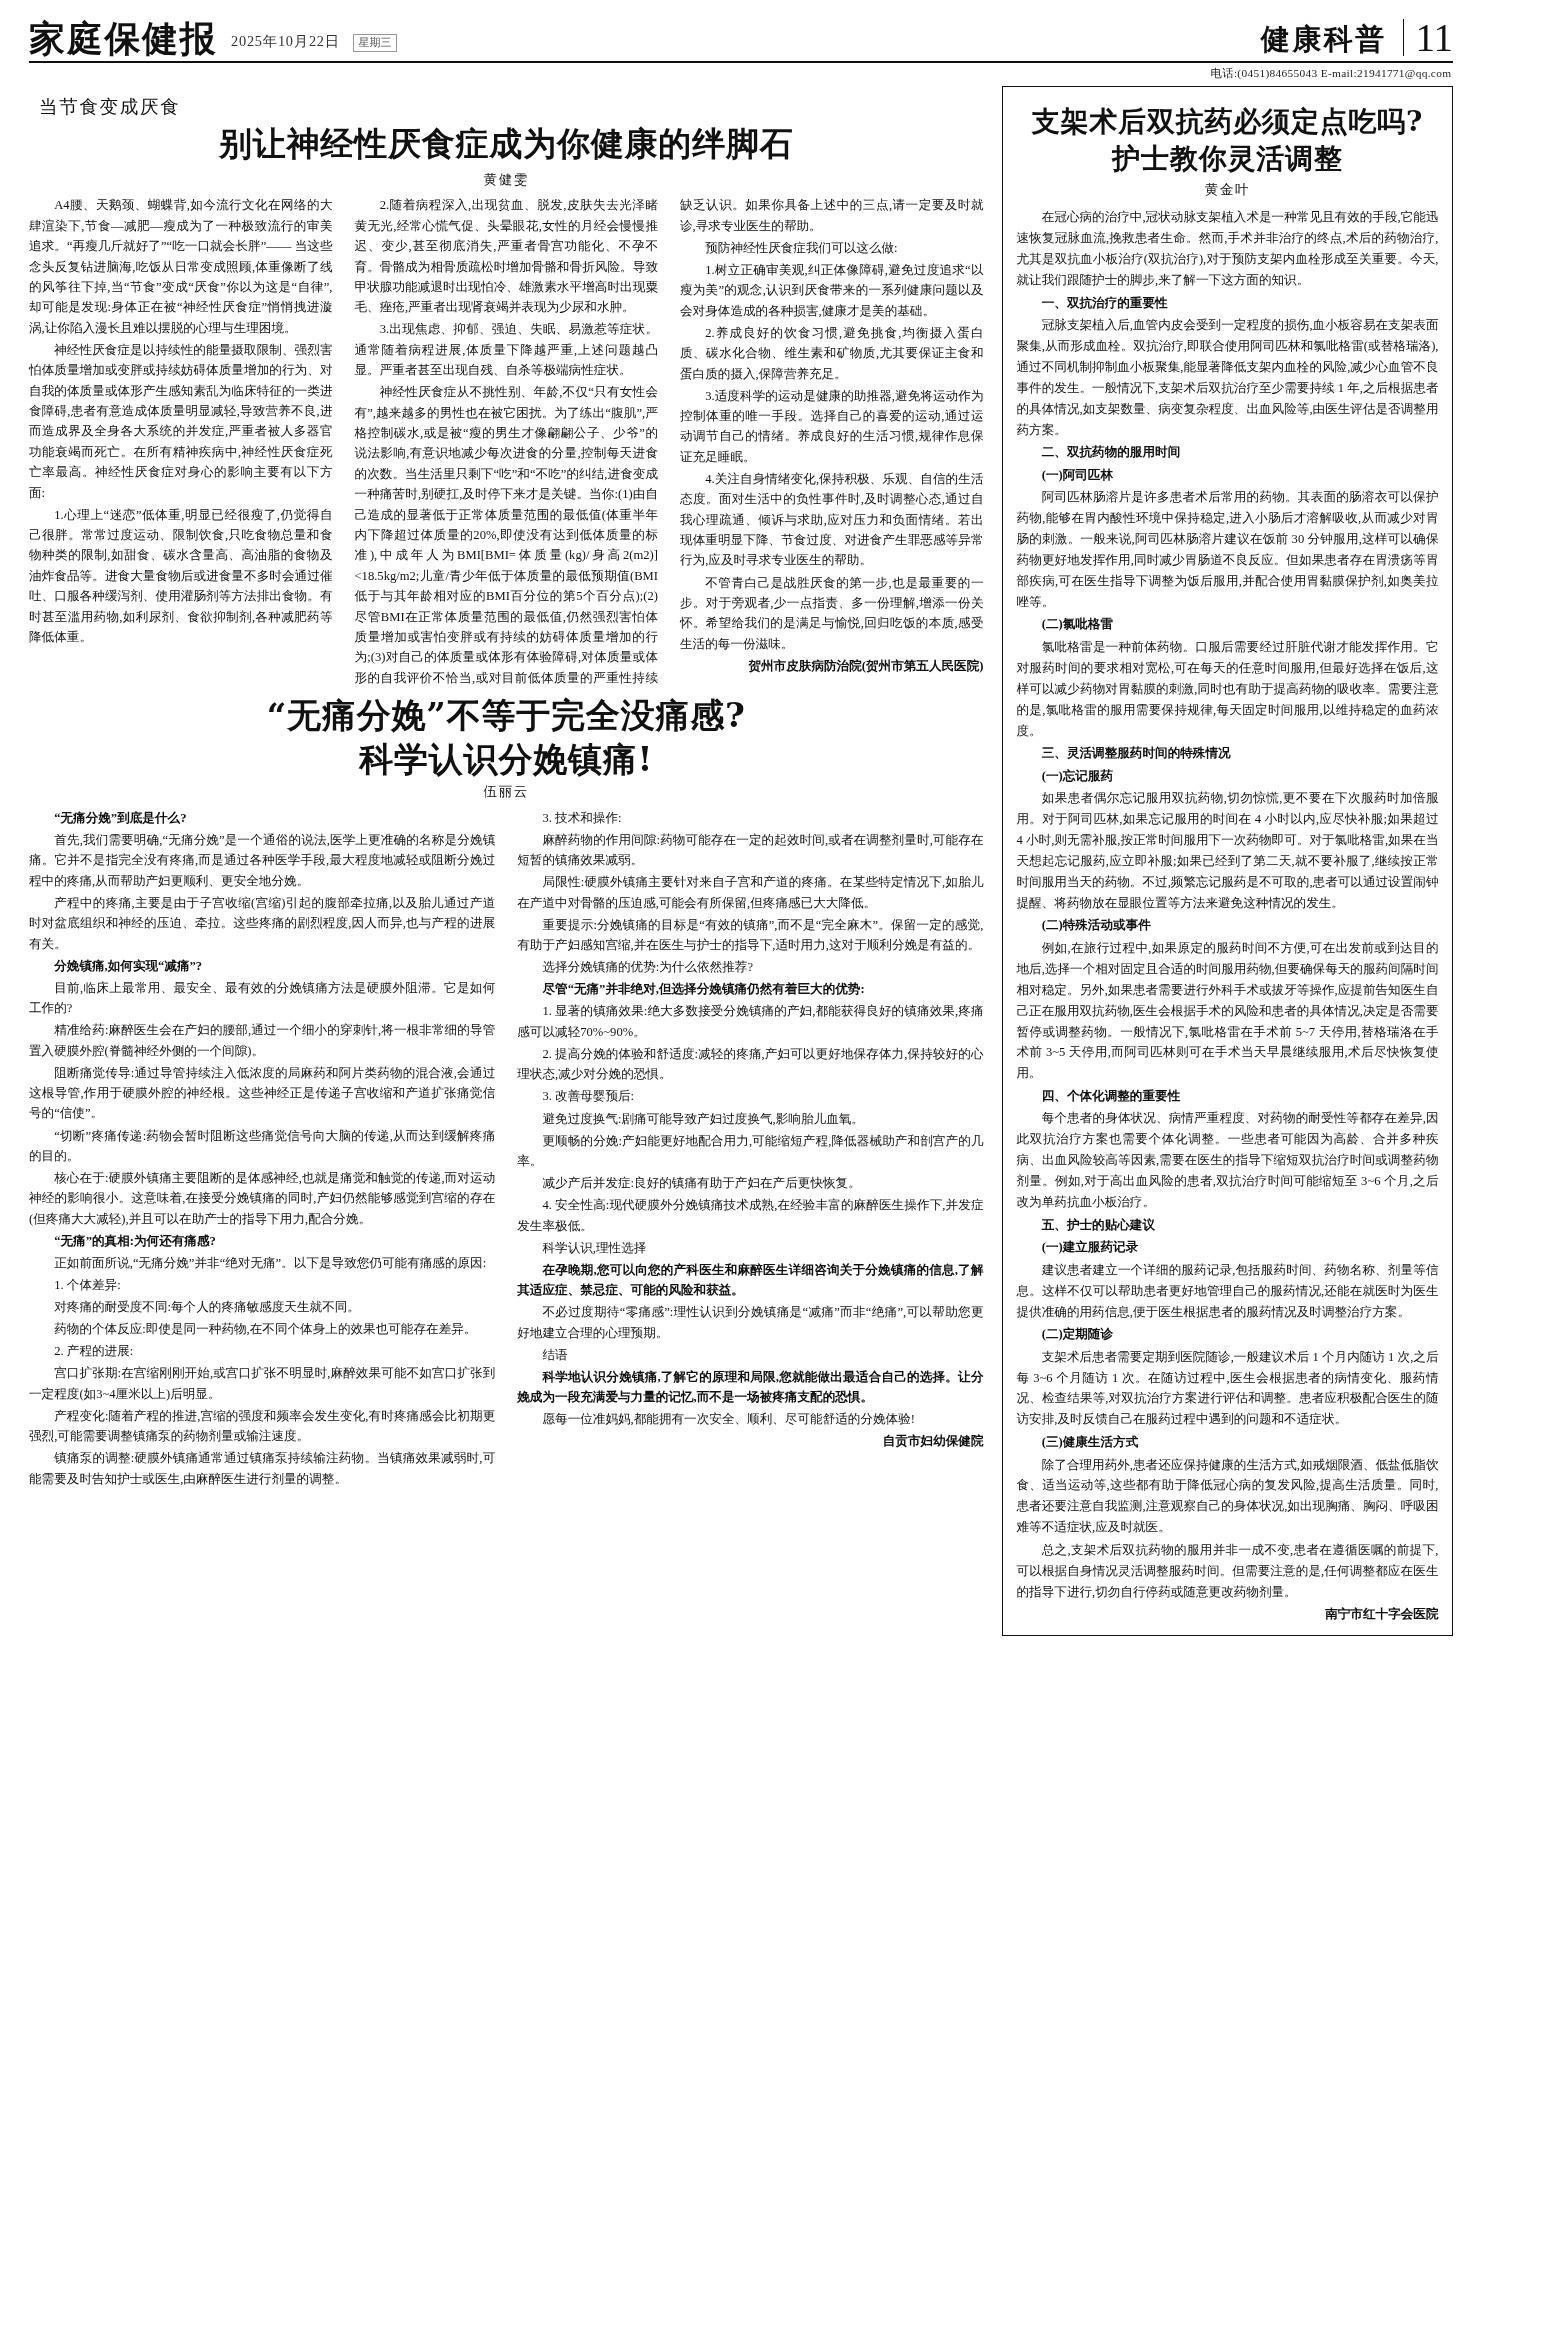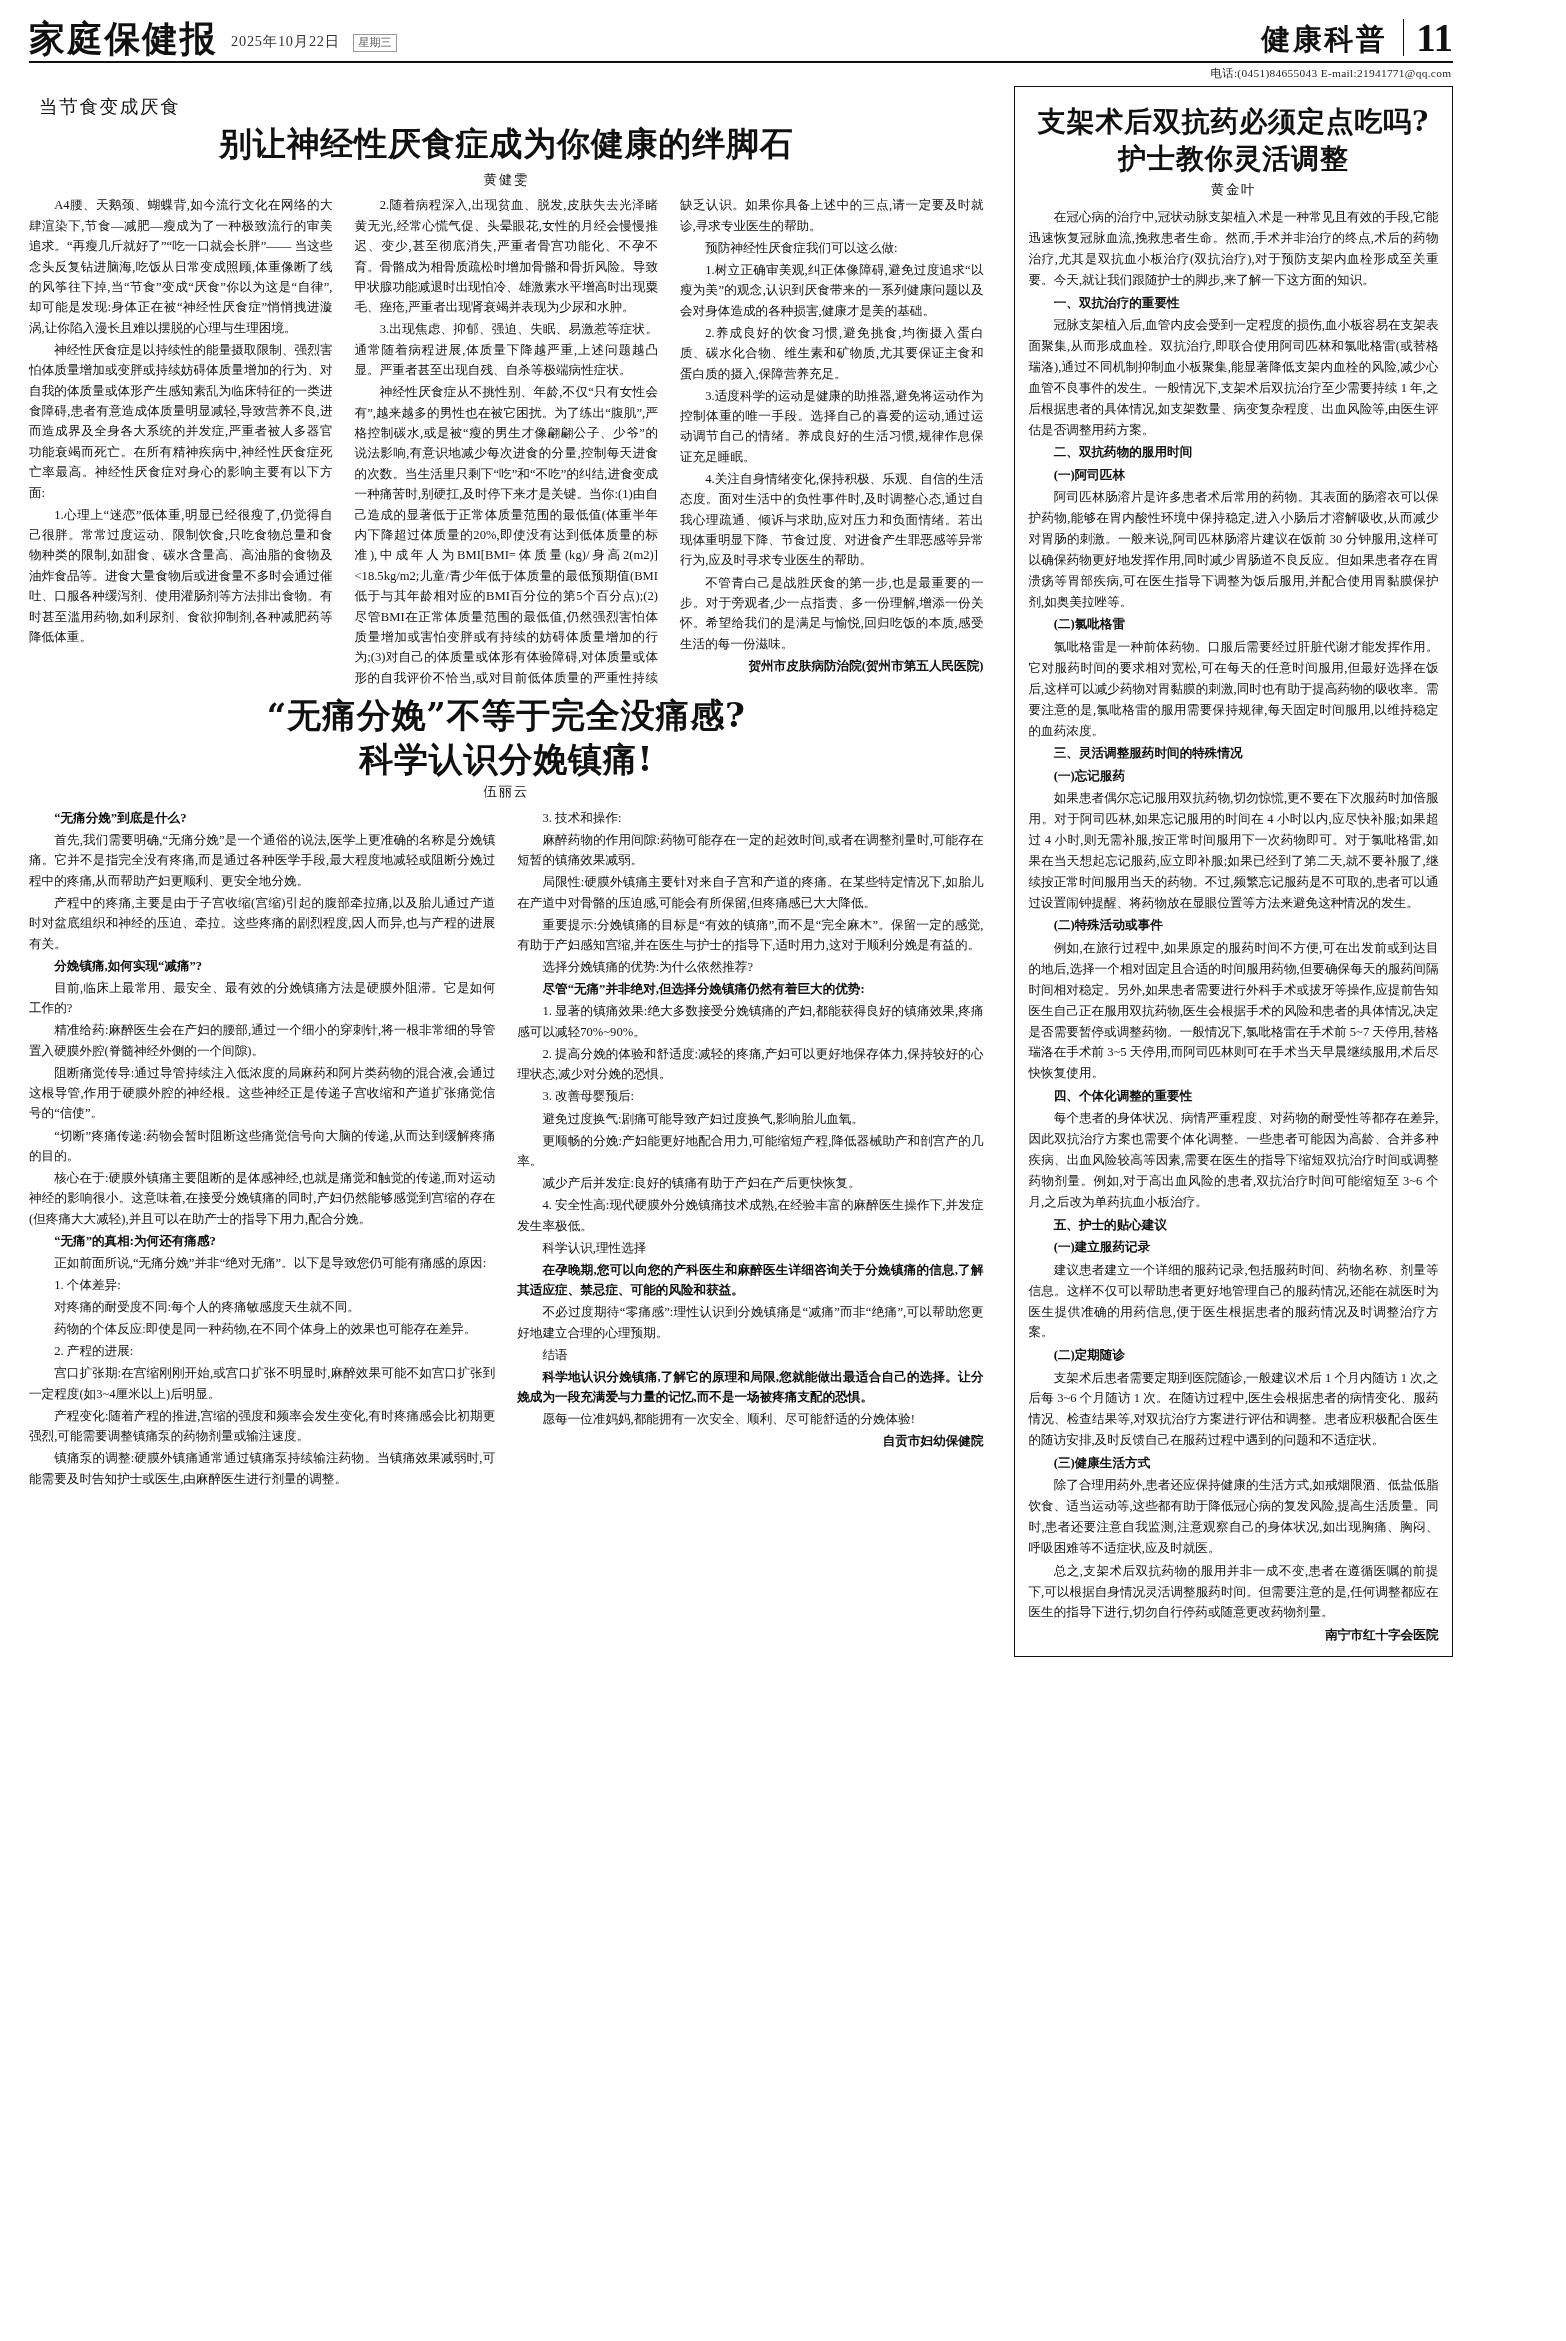--- a/index.html
+++ b/index.html
@@ -51,34 +51,34 @@
     font-family:"DejaVu Serif",serif;
     font-weight:bold;
     font-size:29px;
     letter-spacing:2.5px;
     line-height:1;
     padding-bottom:1.7px;
   }
   .page-no{
     font-family:"Liberation Serif",serif;
     font-size:39px;
-    font-weight:bold;
+    font-weight:normal;
     line-height:.95;
     border-left:1.7px solid #111;
     padding-left:11.8px;
   }
   .contact-bar{
     text-align:right;
     font-size:11.4px;
     color:#222;
     padding:3.4px 1.7px 5px 0;
     letter-spacing:0.3px;
   }
   
-  .body-wrap{display:flex;gap:12px;}
+  .body-wrap{display:flex;gap:0;}
   .left-zone{width:968px;padding-right:13.5px;box-sizing:border-box;}
   .right-zone{
     width:auto;flex:1;
     border-left:1.3px solid #111;
     border-top:1.3px solid #111;
     border-right:1.3px solid #111;
     border-bottom:1.3px solid #111;
     padding:11.8px 13.5px 8.4px 13.5px;
     box-sizing:border-box;
     margin-left:5px;

